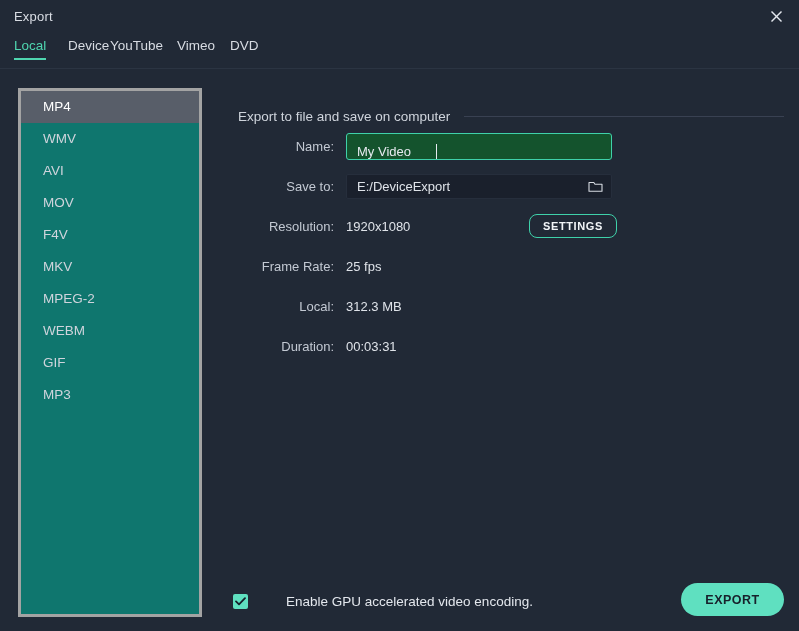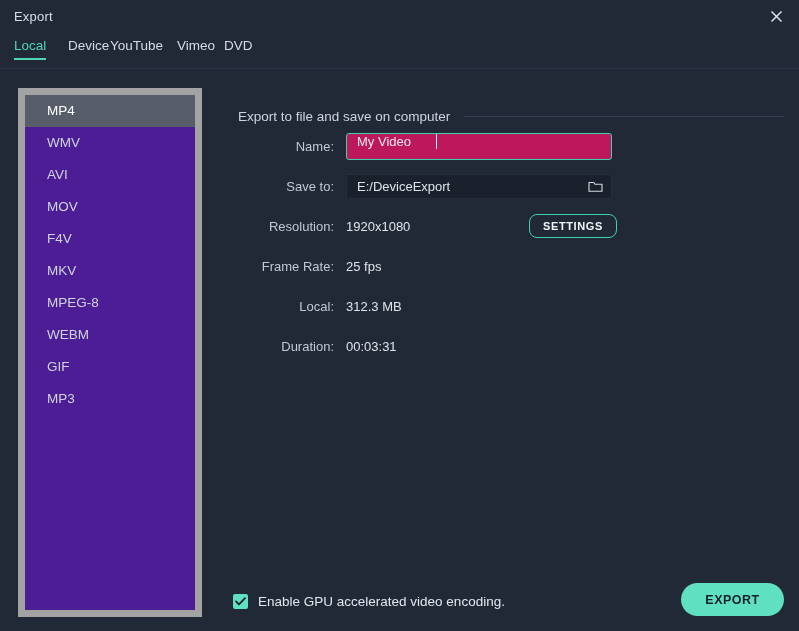--- a/index.html
+++ b/index.html
@@ -75,22 +75,22 @@
     left: 0; top: 68px;
     width: 799px; height: 1px;
     background: #2b3442;
   }
 
   
   .sidebar {
     position: absolute;
     left: 18px; top: 88px;
     width: 184px; height: 529px;
-    background: #4c1d95;
-    border: 7px solid #a3a3a3;
+    background: #0f766e;
+    border: 3px solid #a3a3a3;
     overflow: hidden;
   }
   .fmt-item {
     position: relative;
     height: 32px;
     line-height: 32px;
     padding-left: 22px;
     font-size: 13.5px;
     color: #cfd4dc;
     cursor: pointer;
@@ -148,25 +148,25 @@
     font-size: 13px;
     color: #dfe3e9;
     white-space: nowrap;
   }
 
   
   .name-input {
     position: relative;
     width: 266px;
     height: 27px;
-    background: #be185d;
+    background: #14532d;
     border: 1px solid #3fd1aa;
     border-radius: 3px;
     display: flex;
-    align-items: flex-start;
+    align-items: flex-end;
     padding-left: 10px;
     cursor: text;
     gap: 24px;
   }
   .name-input-text {
     font-size: 13px;
     color: #e6eaf0;
   }
   .caret {
     width: 1px;
@@ -221,20 +221,21 @@
     justify-content: center;
   }
 
   
   .gpu-row {
     position: absolute;
     left: 233px; top: 594px;
     display: flex;
     align-items: center;
     cursor: pointer;
+    gap: 28px;
   }
   .checkbox {
     width: 15px; height: 15px;
     background: #5fe0c0;
     border-radius: 2px;
     display: flex;
     align-items: center;
     justify-content: center;
   }
   .gpu-label {
@@ -272,33 +273,33 @@
         <line x1="11.5" y1="1.5" x2="1.5" y2="11.5" stroke="#e4e8ee" stroke-width="1.4"></line>
       </svg>
     </div>
   </div>
 
   <div class="tabs">
     <div class="tab active" style="left:14px">Local</div>
     <div class="tab" style="left:68px">Device</div>
     <div class="tab" style="left:110px">YouTube</div>
     <div class="tab" style="left:177px">Vimeo</div>
-    <div class="tab" style="left:224px">DVD</div>
+    <div class="tab" style="left:230px">DVD</div>
   </div>
   <div class="tabs-divider"></div>
 
   <div class="sidebar">
     <div class="fmt-list">
       <div class="fmt-item selected">MP4</div>
       <div class="fmt-item">WMV</div>
       <div class="fmt-item">AVI</div>
       <div class="fmt-item">MOV</div>
       <div class="fmt-item">F4V</div>
       <div class="fmt-item">MKV</div>
-      <div class="fmt-item">MPEG-8</div>
+      <div class="fmt-item">MPEG-2</div>
       <div class="fmt-item">WEBM</div>
       <div class="fmt-item">GIF</div>
       <div class="fmt-item">MP3</div>
     </div>
   </div>
 
   <div class="main">
 
     <div class="section-head">
       <span class="section-head-text">Export to file and save on computer</span>

